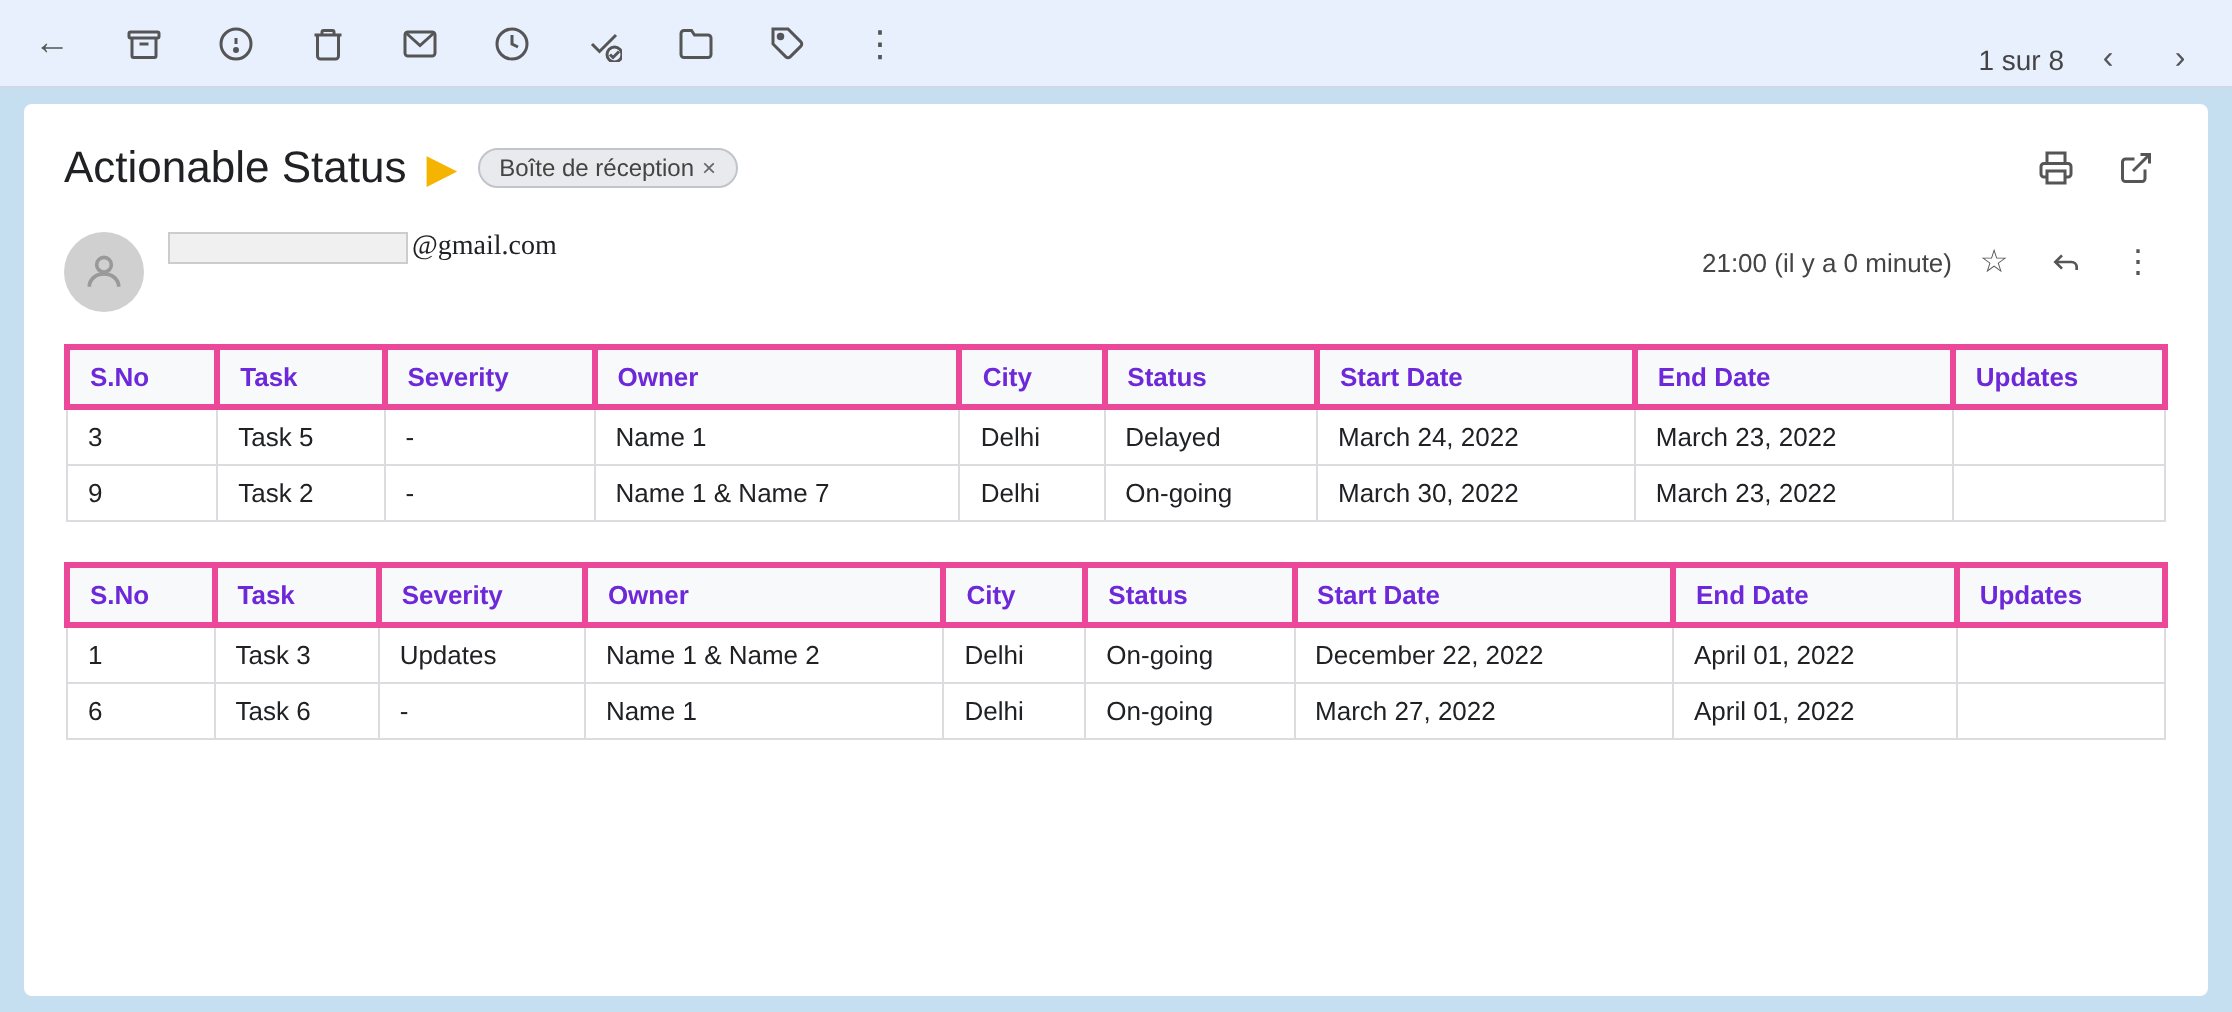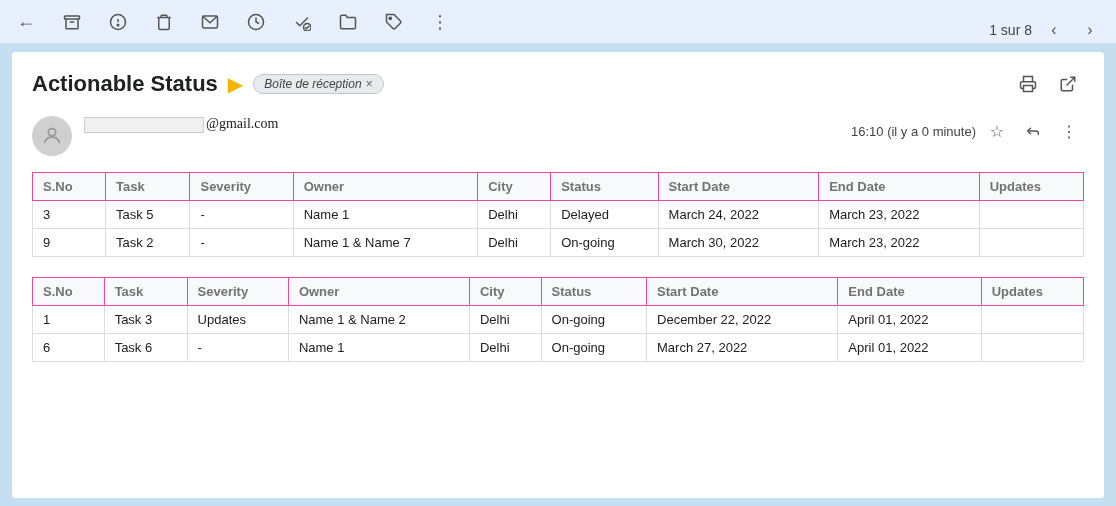--- a/index.html
+++ b/index.html
@@ -70,38 +70,37 @@
       justify-content: space-between;
       margin-bottom: 16px;
     }
     .email-title-section {
       display: flex;
       align-items: center;
       gap: 10px;
     }
     .email-title {
       font-size: 22px;
-      font-weight: 700;
+      font-weight: 400;
       color: #202124;
     }
     .priority-icon {
       color: #f4b400;
       font-size: 20px;
     }
     .inbox-badge {
       background: #e8eaed;
       border: 1px solid #c0c5cc;
       border-radius: 12px;
       padding: 2px 10px;
       font-size: 12px;
       color: #444;
       display: flex;
       align-items: center;
       gap: 4px;
-      font-style: italic;
     }
     .inbox-badge-close {
       cursor: pointer;
       font-size: 12px;
       color: #666;
     }
     .header-actions {
       display: flex;
       align-items: center;
       gap: 8px;
@@ -165,25 +164,25 @@
     .table-section {
       margin-bottom: 20px;
     }
     table {
       width: 100%;
       border-collapse: collapse;
       font-size: 13px;
     }
     th {
       background: #f8f9fa;
-      border: 1px solid #ec4899;
+      border: 3px solid #ec4899;
       padding: 6px 10px;
       text-align: left;
       font-weight: 600;
-      color: #737373;
+      color: #6d28d9;
     }
     td {
       border: 1px solid #dadce0;
       padding: 6px 10px;
       color: #202124;
     }
   </style>
 </head>
 <body>
 
@@ -285,21 +284,21 @@
           <circle cx="12" cy="8" r="4"></circle>
           <path d="M4 20c0-4 3.6-7 8-7s8 3 8 7"></path>
         </svg>
     </div>
     <div style="flex:1;font-family:Liberation Serif, serif;">
       <div class="sender-email">
         <span class="sender-email-redacted"></span><span>@gmail.com</span>
       </div>
     </div>
     <div style="display:flex;align-items:center;gap:6px;">
-      <span class="email-time">16:10 (il y a 0 minute)</span>
+      <span class="email-time">21:00 (il y a 0 minute)</span>
       <div class="action-icon-btn">
         <span>☆</span>
       </div>
       <div class="action-icon-btn">
         <svg width="16" height="16" viewBox="0 0 24 24" fill="none" stroke="#555" stroke-width="2">
             <polyline points="9 17 4 12 9 7"></polyline>
             <path d="M20 18v-2a4 4 0 00-4-4H4"></path>
           </svg>
       </div>
       <div class="action-icon-btn">⋮</div>

